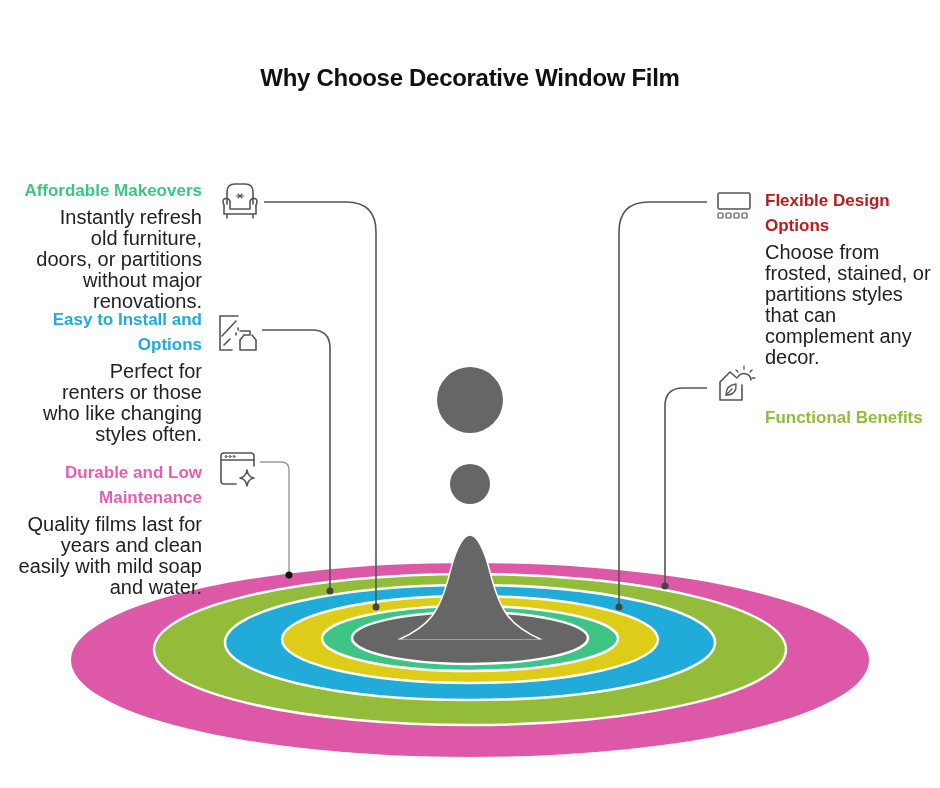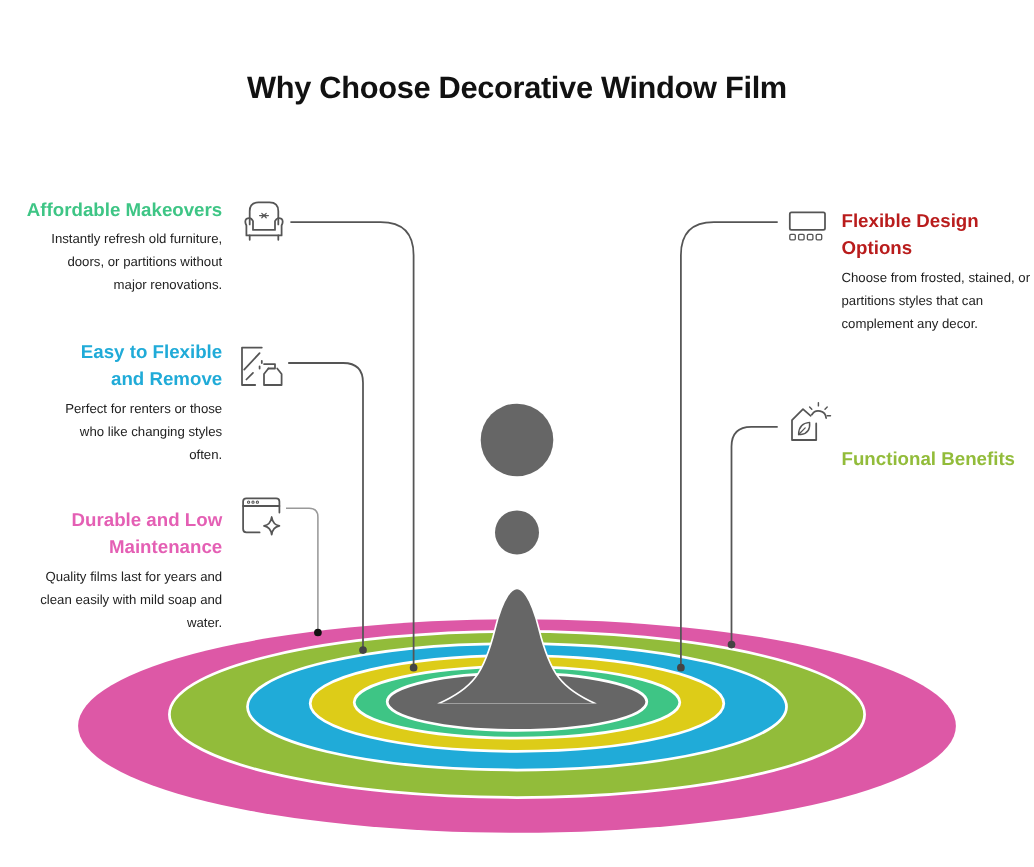--- a/index.html
+++ b/index.html
@@ -1,25 +1,25 @@
 <!DOCTYPE html>
 <html><head>
 <meta charset="utf-8">
 <style>
   html, body { margin: 0; padding: 0; background: #ffffff; }
   body { width: 940px; height: 788px; position: relative; overflow: hidden;
          font-family: "Liberation Sans", "DejaVu Sans", sans-serif; }
   .title { position: absolute; left: 0; width: 940px; top: 64px; text-align: center;
-           font-size: 28px; font-weight: bold; color: #111111; letter-spacing: -0.3px; }
+           font-size: 24px; font-weight: bold; color: #111111; letter-spacing: -0.3px; }
   svg.art { position: absolute; left: 0; top: 0; }
   .block { position: absolute; }
   .block.left { text-align: right; }
   .block.right { text-align: left; }
   .heading { font-weight: bold; font-size: 17px; line-height: 25px; }
-  .desc { font-size: 12px; line-height: 21px; color: #222222; margin-top: 4px; }
+  .desc { font-size: 20px; line-height: 21px; color: #222222; margin-top: 4px; }
 </style>
 </head>
 <body>
 
 <div class="title">Why Choose Decorative Window Film</div>
 
 <svg class="art" width="940" height="788" viewBox="0 0 940 788">
 
   <ellipse cx="470" cy="660" rx="399" ry="97" fill="#DD58A6"></ellipse>
   <ellipse cx="470" cy="649.5" rx="316" ry="75.5" fill="#92BC3A" stroke="#ffffff" stroke-width="2.5"></ellipse>
@@ -90,21 +90,21 @@
     <path d="M 744 366 L 744 369 M 736 370 L 738 372 M 752 370 L 750 372 M 755 378 L 752 378" stroke-width="1.3"></path>
   </g>
 </svg>
 
 <div class="block left" style="right:738px; top:178px; width:210px;">
   <div class="heading" style="color:#3EC585;">Affordable Makeovers</div>
   <div class="desc" style="width:168px; margin-left:auto;">Instantly refresh old furniture, doors, or partitions without major renovations.</div>
 </div>
 
 <div class="block left" style="right:738px; top:307px; width:180px;">
-  <div class="heading" style="color:#20ABD8; width:160px; margin-left:auto;">Easy to Flexible and Remove</div>
+  <div class="heading" style="color:#20ABD8; width:160px; margin-left:auto;">Easy to Install and Options</div>
   <div class="desc" style="width:160px; margin-left:auto;">Perfect for renters or those who like changing styles often.</div>
 </div>
 
 <div class="block left" style="right:738px; top:460px; width:190px;">
   <div class="heading" style="color:#E45FB4; width:160px; margin-left:auto;">Durable and Low Maintenance</div>
   <div class="desc" style="width:186px; margin-left:auto;">Quality films last for years and clean easily with mild soap and water.</div>
 </div>
 
 <div class="block right" style="left:765px; top:188px; width:172px;">
   <div class="heading" style="color:#b91c1c; width:140px;">Flexible Design Options</div>

